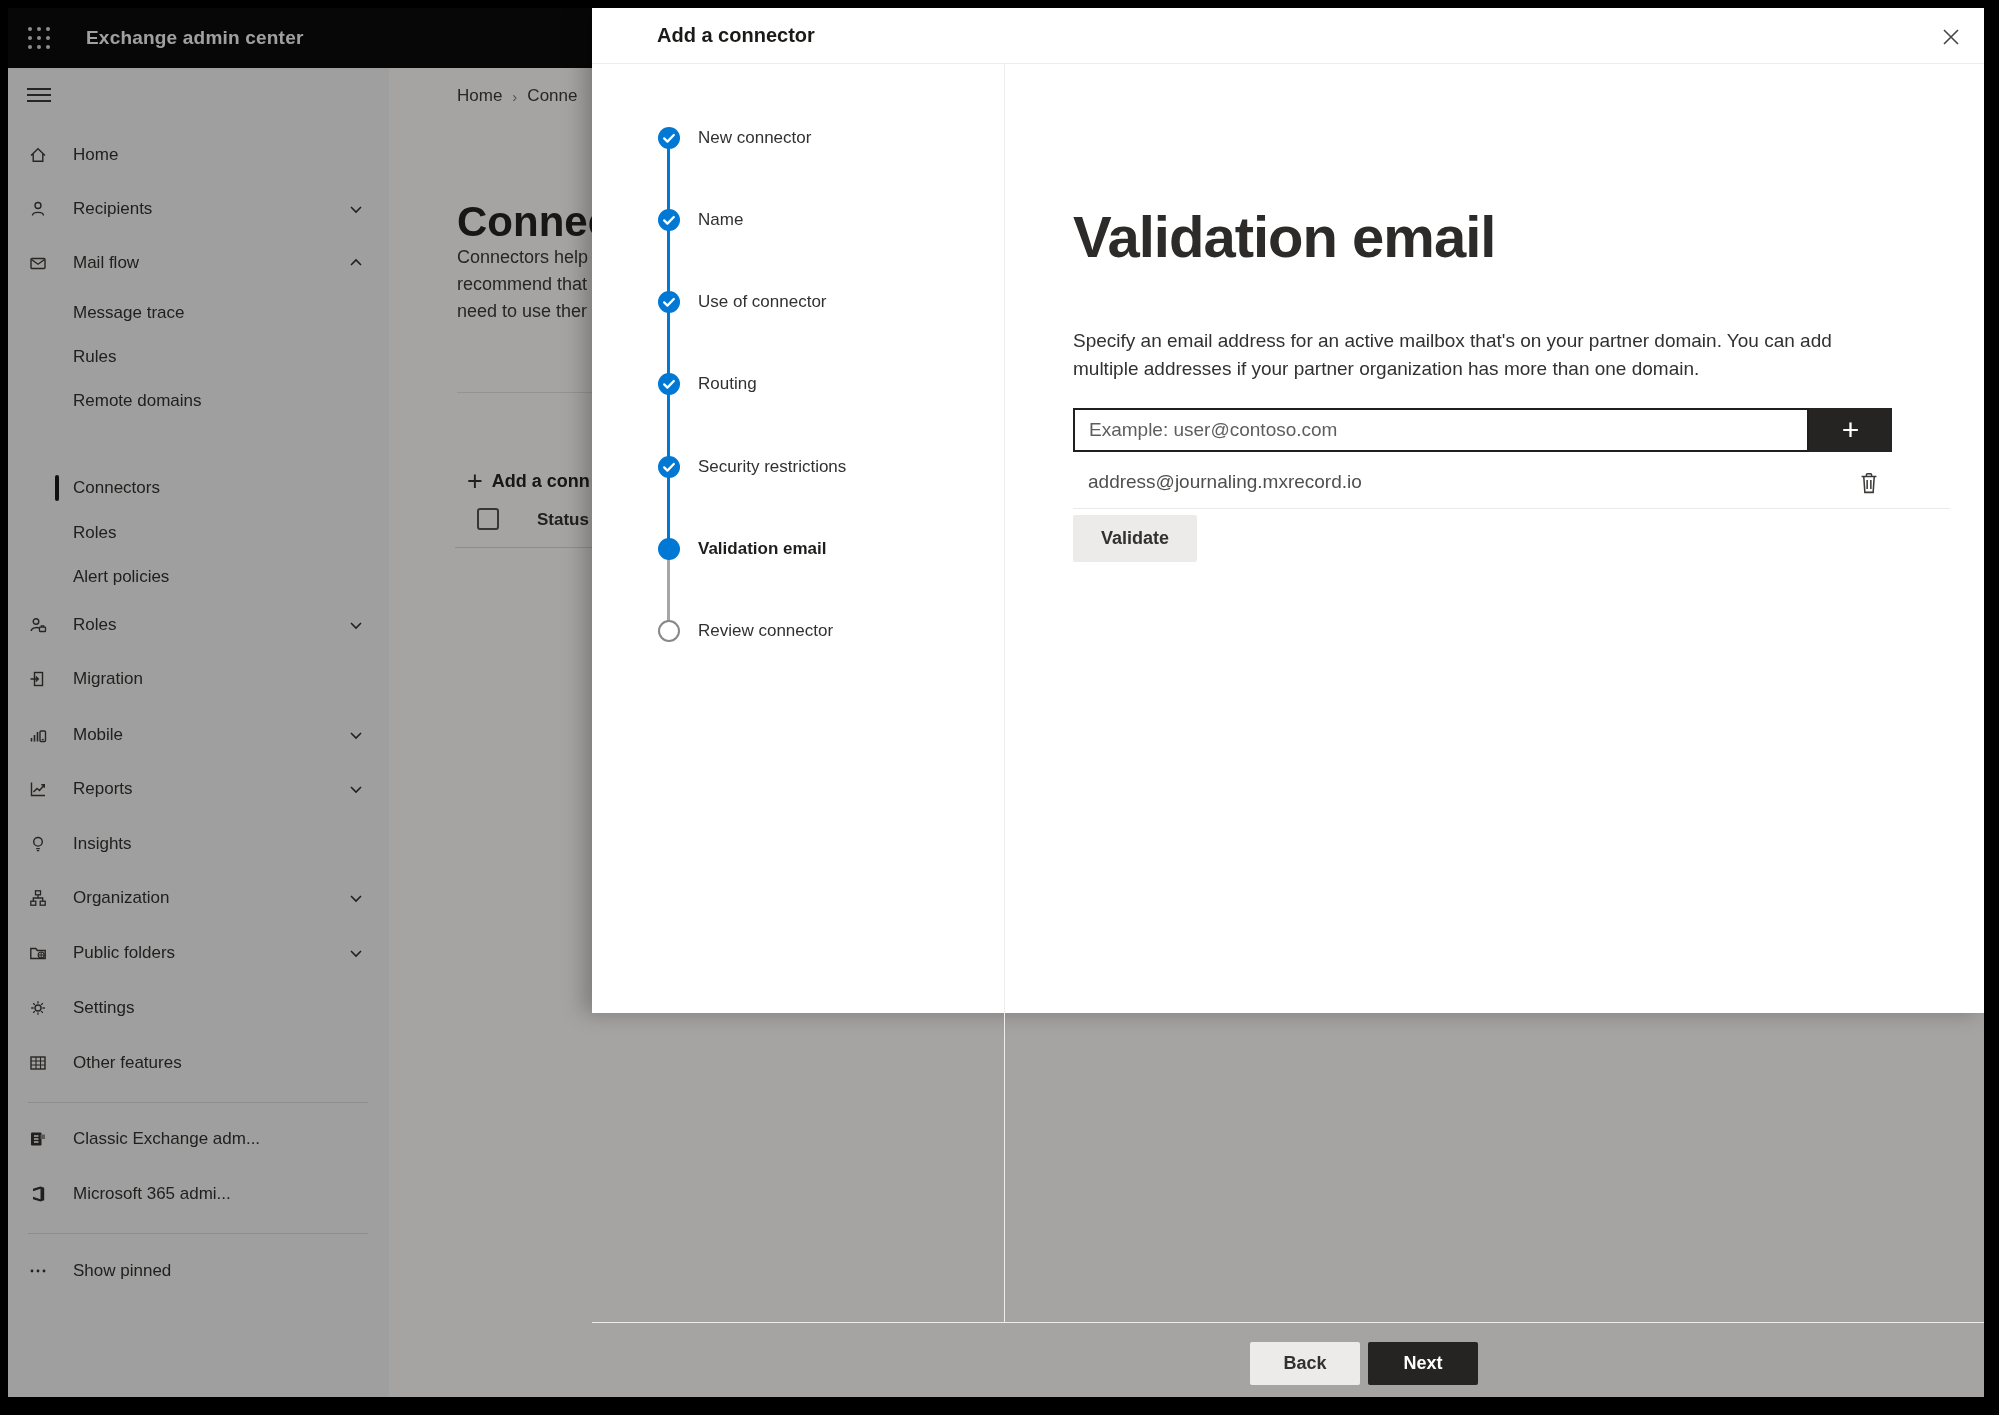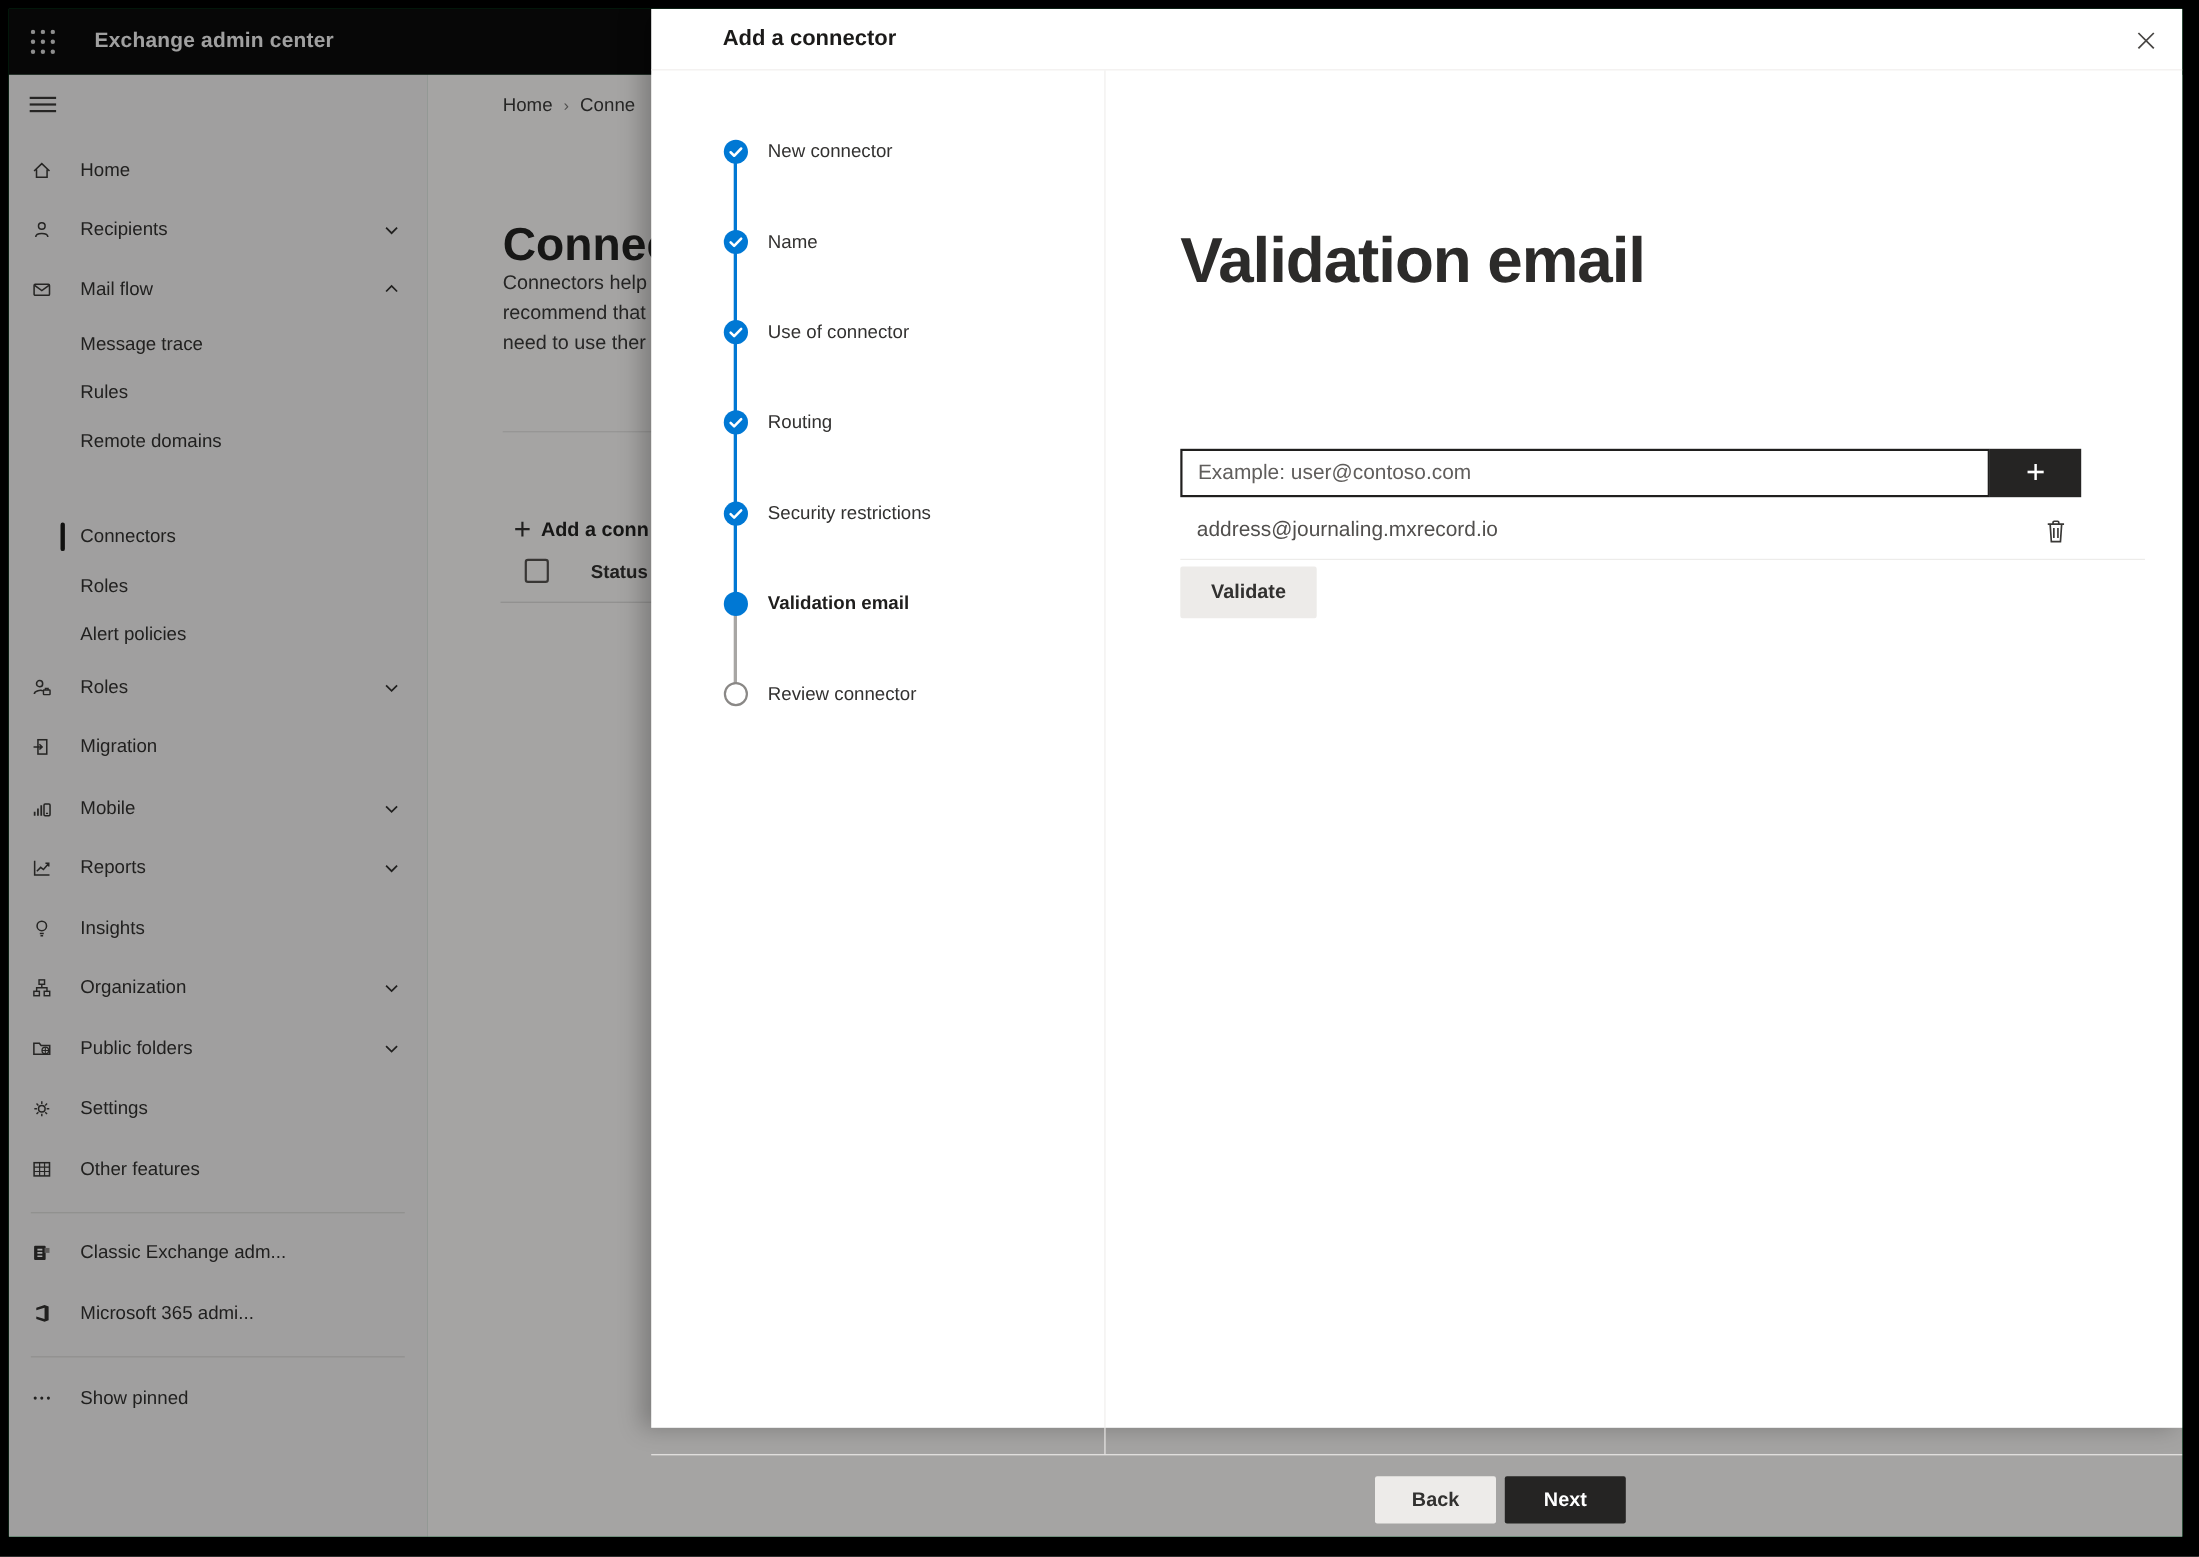--- a/index.html
+++ b/index.html
@@ -42,21 +42,21 @@
   .add-conn .lbl{font-size:18px;font-weight:700;color:#242322;}
   .tbl-check{position:absolute;left:88px;top:440px;width:22px;height:22px;border:2px solid #55524f;
              border-radius:3px;background:transparent;cursor:pointer;}
   .tbl-status{position:absolute;left:148px;top:442px;font-size:17px;font-weight:600;color:#323130;cursor:pointer;}
   .tbl-div{position:absolute;left:66px;top:479px;width:540px;height:1px;background:#d8d6d4;}
 
   
   .overlay{position:absolute;inset:0;background:rgba(0,0,0,0.34);z-index:5;}
 
   
-  .panel{position:absolute;left:584px;top:0;width:1392px;height:1290px;background:#fff;z-index:10;
+  .panel{position:absolute;left:584px;top:0;width:1392px;height:1005px;background:#fff;z-index:10;
          box-shadow:-8px 0 20px rgba(0,0,0,0.25);}
   .panel-title{position:absolute;left:65px;top:16px;font-size:20px;font-weight:700;color:#1b1a19;}
   .close-btn{position:absolute;right:20px;top:16px;width:26px;height:26px;display:flex;align-items:center;
              justify-content:center;cursor:pointer;}
   .panel-hdiv{position:absolute;left:0;top:55px;width:100%;height:1px;background:#efedec;}
   .wizard-col{position:absolute;left:0;top:56px;width:413px;height:1258px;border-right:1px solid #efedec;}
 
   .step-line{position:absolute;width:3px;left:75px;}
   .step-line.blue{background:var(--accent);}
   .step-line.gray{background:#a8a6a4;}
@@ -405,20 +405,24 @@
 
     <span class="step-label" style="top:119px">New connector</span>
     <span class="step-label" style="top:201px">Name</span>
     <span class="step-label" style="top:283px">Use of connector</span>
     <span class="step-label" style="top:365px">Routing</span>
     <span class="step-label" style="top:448px">Security restrictions</span>
     <span class="step-label current" style="top:530px">Validation email</span>
     <span class="step-label" style="top:612px">Review connector</span>
 
     <h1 class="content-h1">Validation email</h1>
+    <div class="content-desc">
+      <div>Specify an email address for an active mailbox that's on your partner domain. You can add</div>
+      <div>multiple addresses if your partner organization has more than one domain.</div>
+    </div>
 
     <input class="email-input" type="text" placeholder="Example: user@contoso.com" style="">
     <button class="plus-btn">
       <span>+</span>
     </button>
 
     <div class="addr-row">
       <span class="addr-text">address@journaling.mxrecord.io</span>
       <span class="trash-btn">
         <svg width="22" height="24" viewBox="0 0 20 22">

